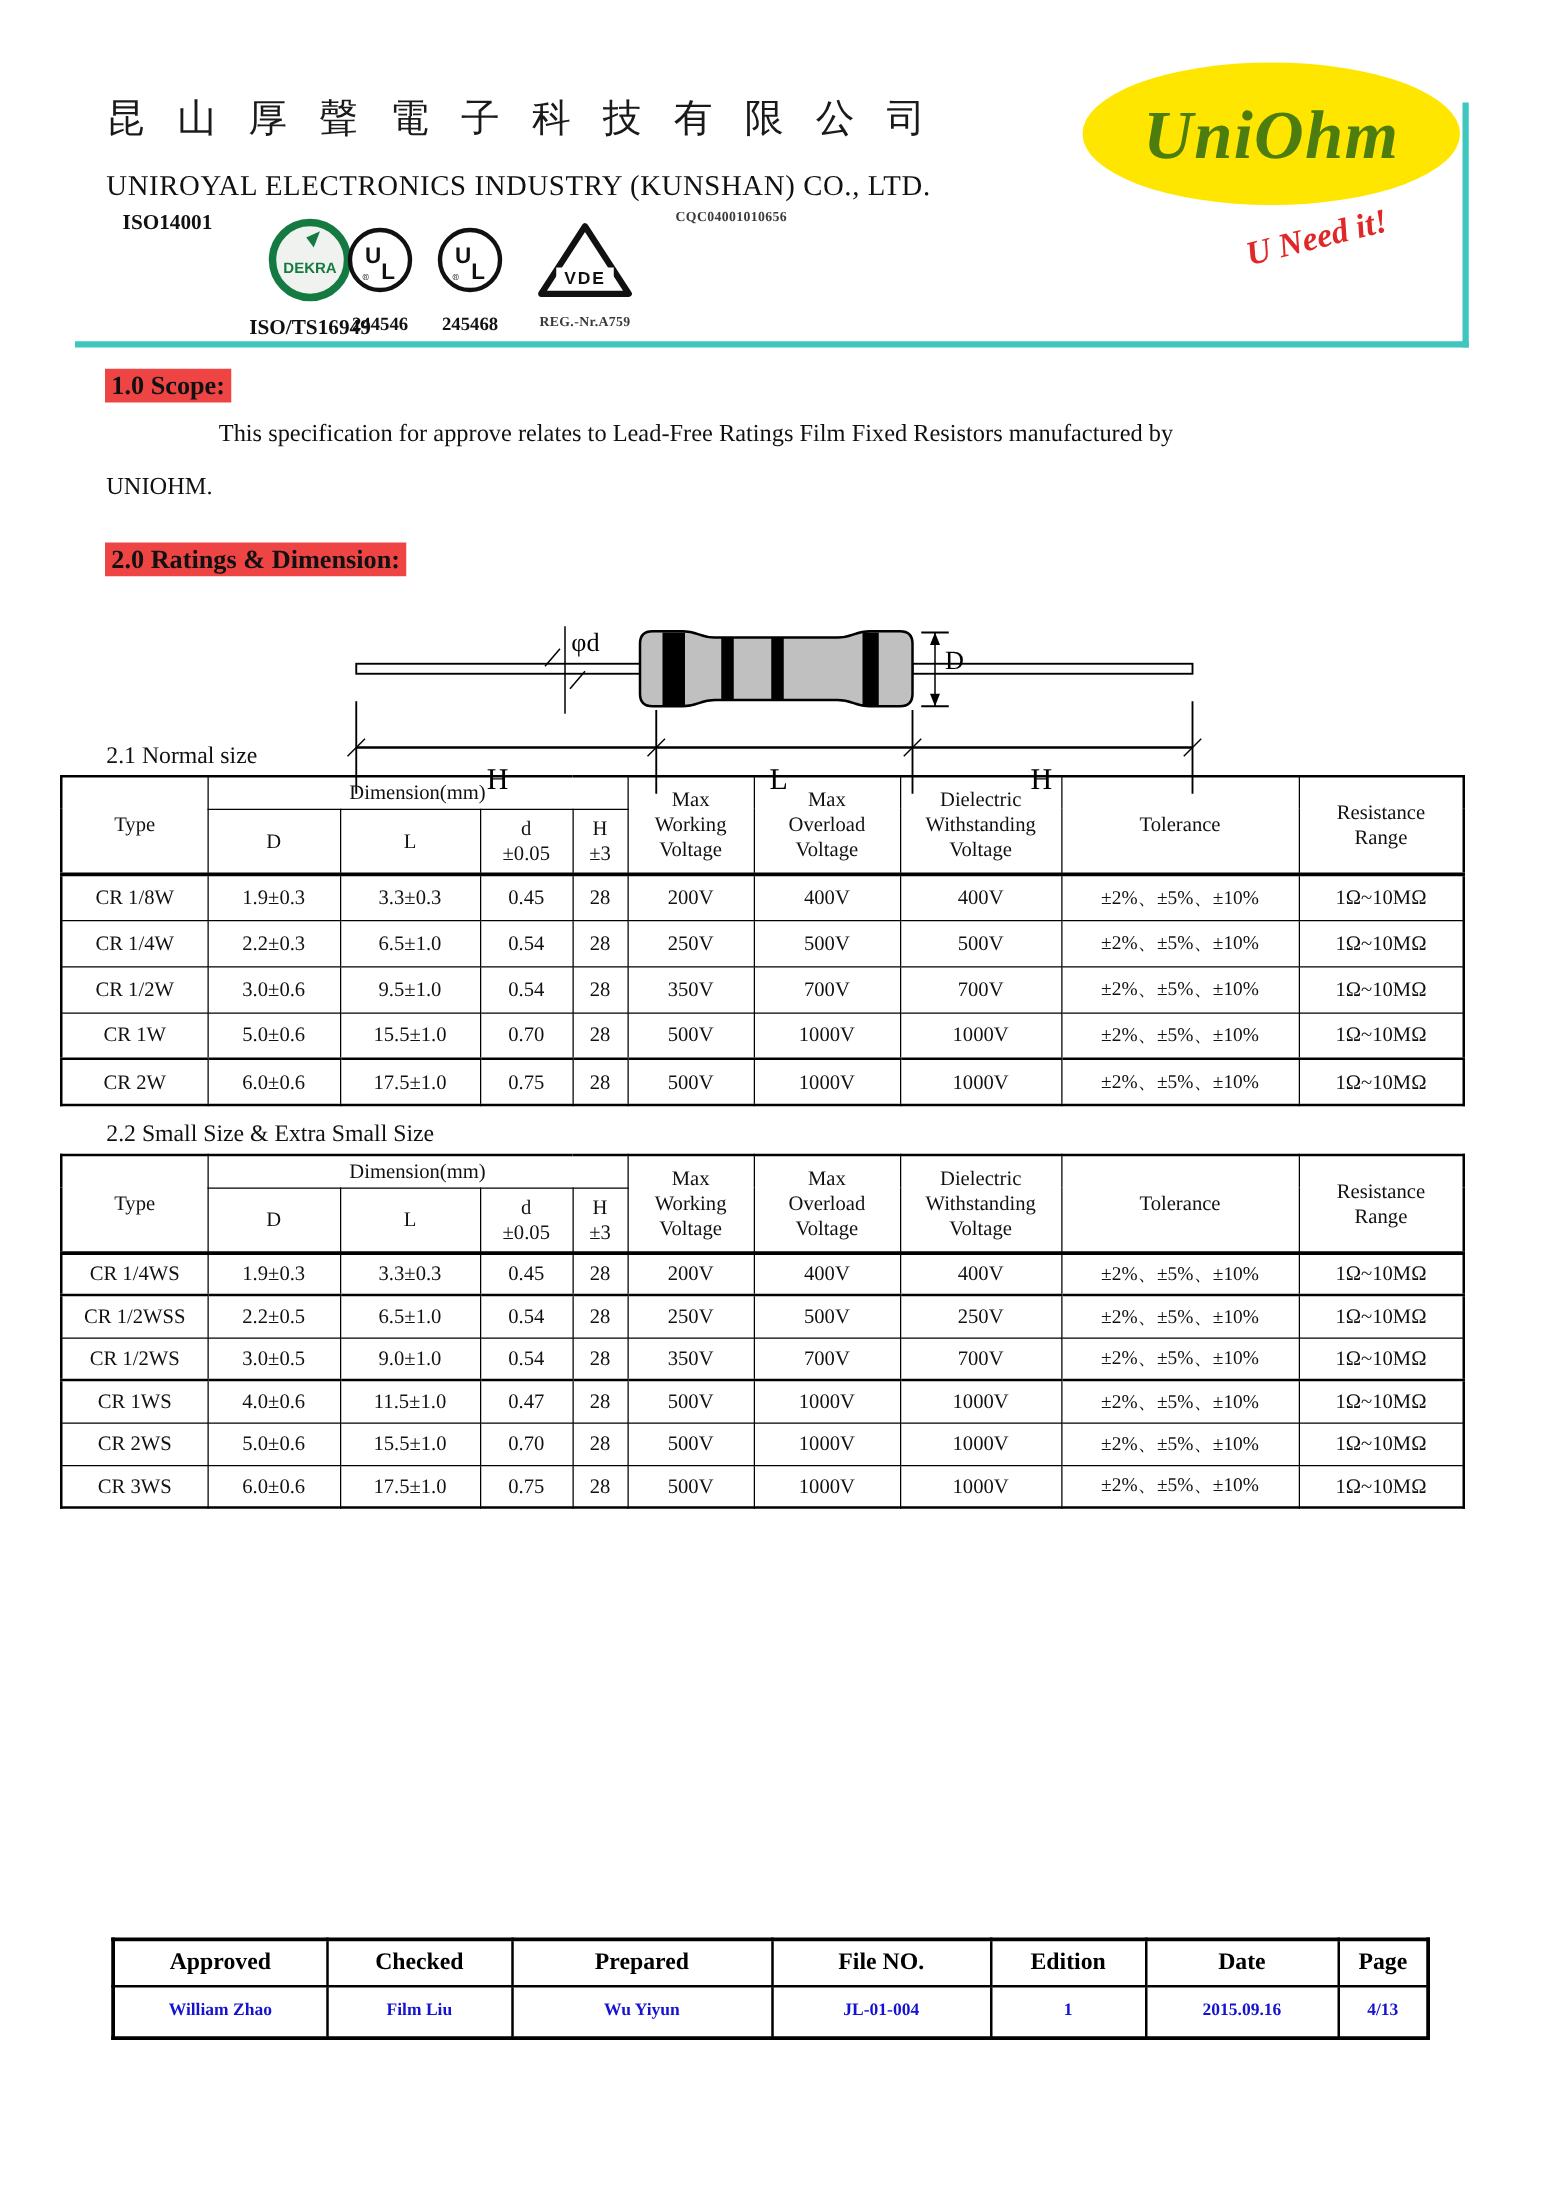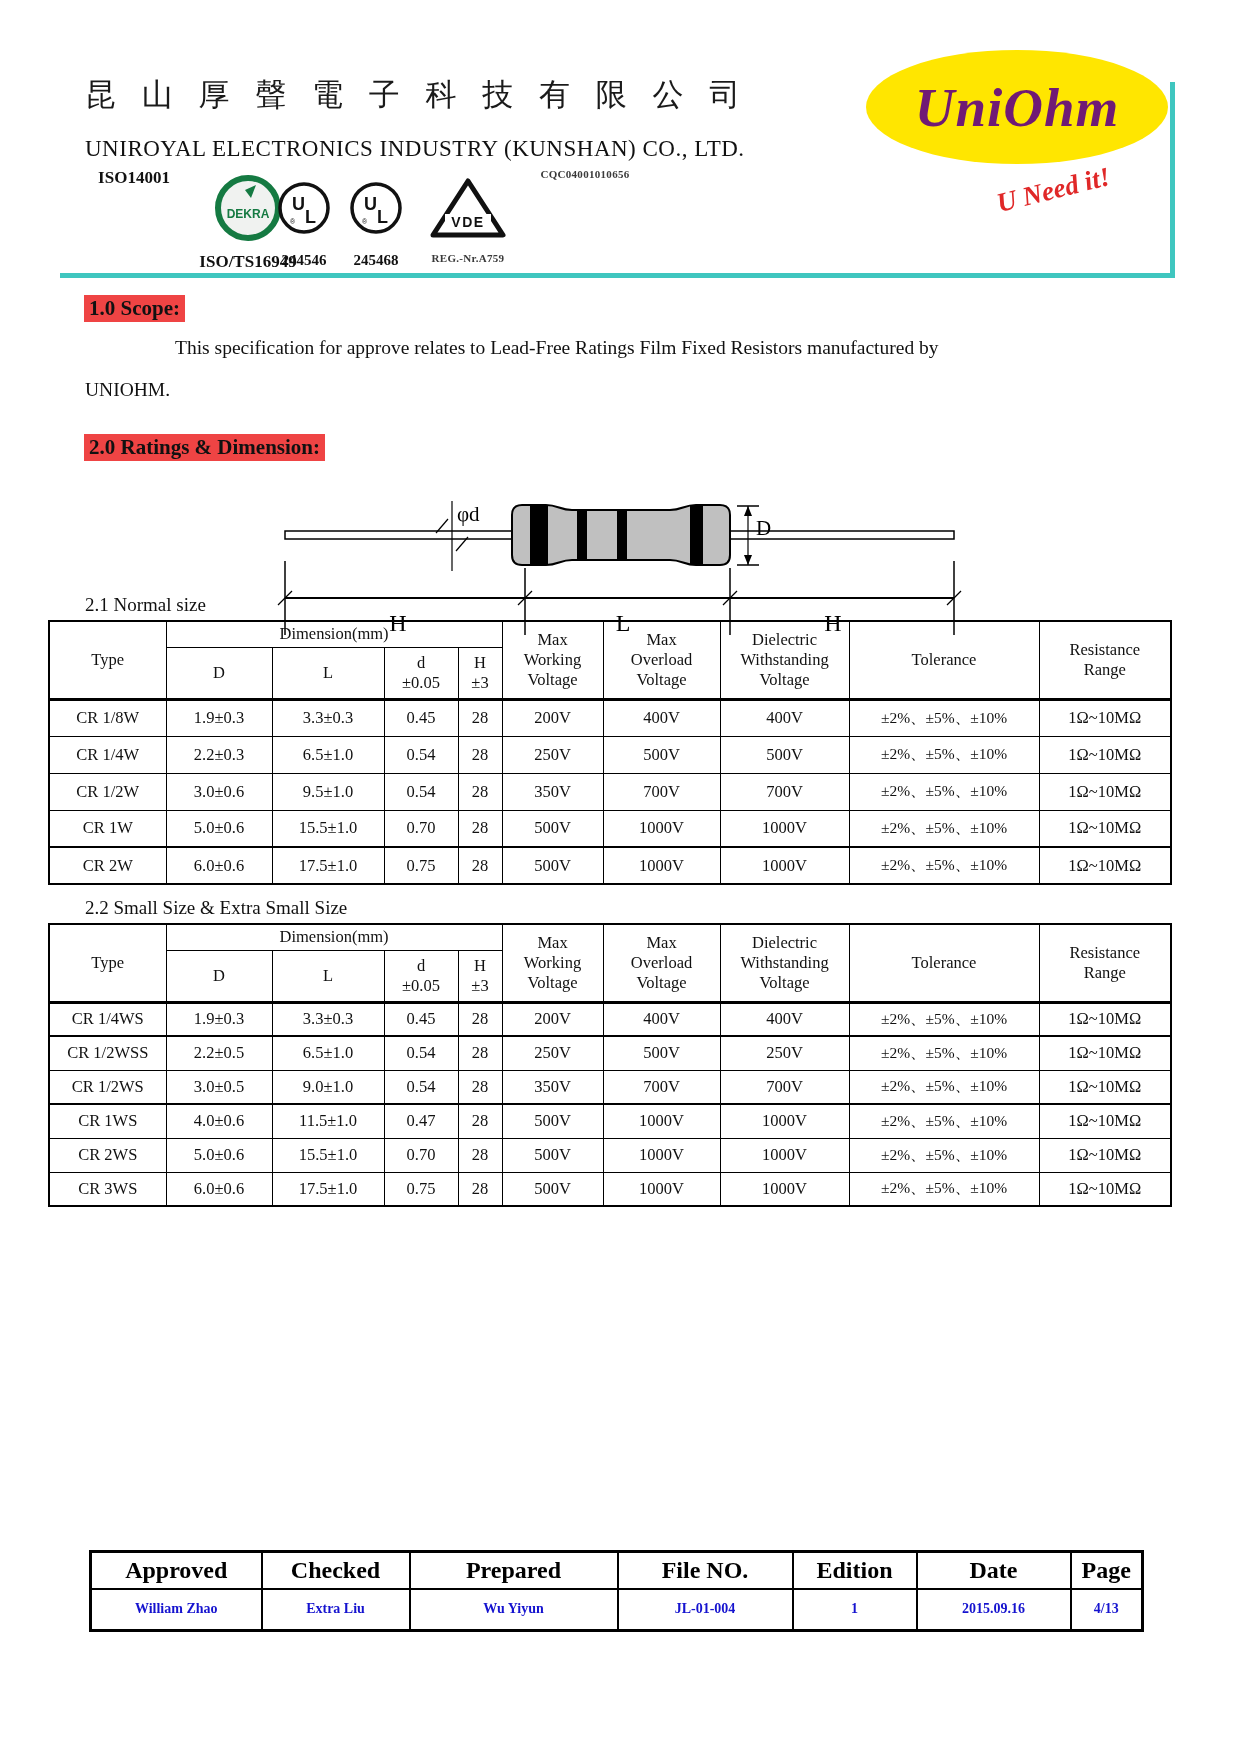--- a/index.html
+++ b/index.html
@@ -54,21 +54,21 @@
   .spec-normal tbody td { height: 37px; }
   .spec-small tbody td { height: 34px; }
   table.spec tbody td:nth-child(9) { font-size: 15.5px; }
   .spec-normal tbody tr:nth-child(5) td { border-top-width: 2px; }
   .spec-small tbody tr:nth-child(2) td, .spec-small tbody tr:nth-child(4) td { border-top-width: 2px; }
 
   
   table.footer { position: absolute; left: 89px; top: 1550px; width: 1052px; border-collapse: collapse;
     table-layout: fixed; border: 3px solid #000; }
   table.footer th, table.footer td { border: 2px solid #000; text-align: center; vertical-align: middle; }
-  table.footer th { height: 37px; font-size: 24px; font-weight: bold; color: #000; }
+  table.footer th { height: 37px; font-size: 19px; font-weight: bold; color: #000; }
   table.footer td { height: 42px; font-size: 14px; font-weight: bold; }
 </style>
 </head>
 <body>
 
 <div class="abs company-cn">昆 山 厚 聲 電 子 科 技 有 限 公 司</div>
 <div class="abs company-en">UNIROYAL ELECTRONICS INDUSTRY (KUNSHAN) CO., LTD.</div>
 
 <div class="cert" style="left:78px; width:112px;">
   <div class="cert-label lbl-lg">ISO14001</div>
@@ -118,21 +118,21 @@
     </svg>
   </div>
   <div class="cert-label lbl-sm">REG.-Nr.A759</div>
 </div>
 
 <div class="cert" style="left:520px; width:130px;">
   <div class="cert-label lbl-sm">CQC04001010656</div>
 </div>
 
 <div class="abs uniohm-ellipse" style="background:#ffe600;">
-  <span class="uniohm-text" style="color:#701a75;">UniOhm</span>
+  <span class="uniohm-text" style="color:#4d7c0f;">UniOhm</span>
 </div>
 <div class="abs slogan" style="color:#e02828;">U Need it!</div>
 <div class="abs rule-v" style="background:#3fc6bf;"></div>
 <div class="abs rule-h" style="background:#3fc6bf;"></div>
 
 <div class="abs sec-heading scope-heading">1.0 Scope:</div>
 <div class="abs scope-line1">This specification for approve relates to Lead-Free Ratings Film Fixed Resistors manufactured by</div>
 <div class="abs scope-line2">UNIOHM.</div>
 
 <div class="abs sec-heading ratings-heading">2.0 Ratings &amp; Dimension:</div>
@@ -410,21 +410,21 @@
     <th>Approved</th>
     <th>Checked</th>
     <th>Prepared</th>
     <th>File NO.</th>
     <th>Edition</th>
     <th>Date</th>
     <th>Page</th>
   </tr>
   <tr style="color:#1513cf;">
     <td>William Zhao</td>
-    <td>Extra Liu</td>
+    <td>Film Liu</td>
     <td>Wu Yiyun</td>
     <td>JL-01-004</td>
     <td>1</td>
     <td>2015.09.16</td>
     <td>4/13</td>
   </tr>
 </tbody>
   </table>
 
 </body></html>

